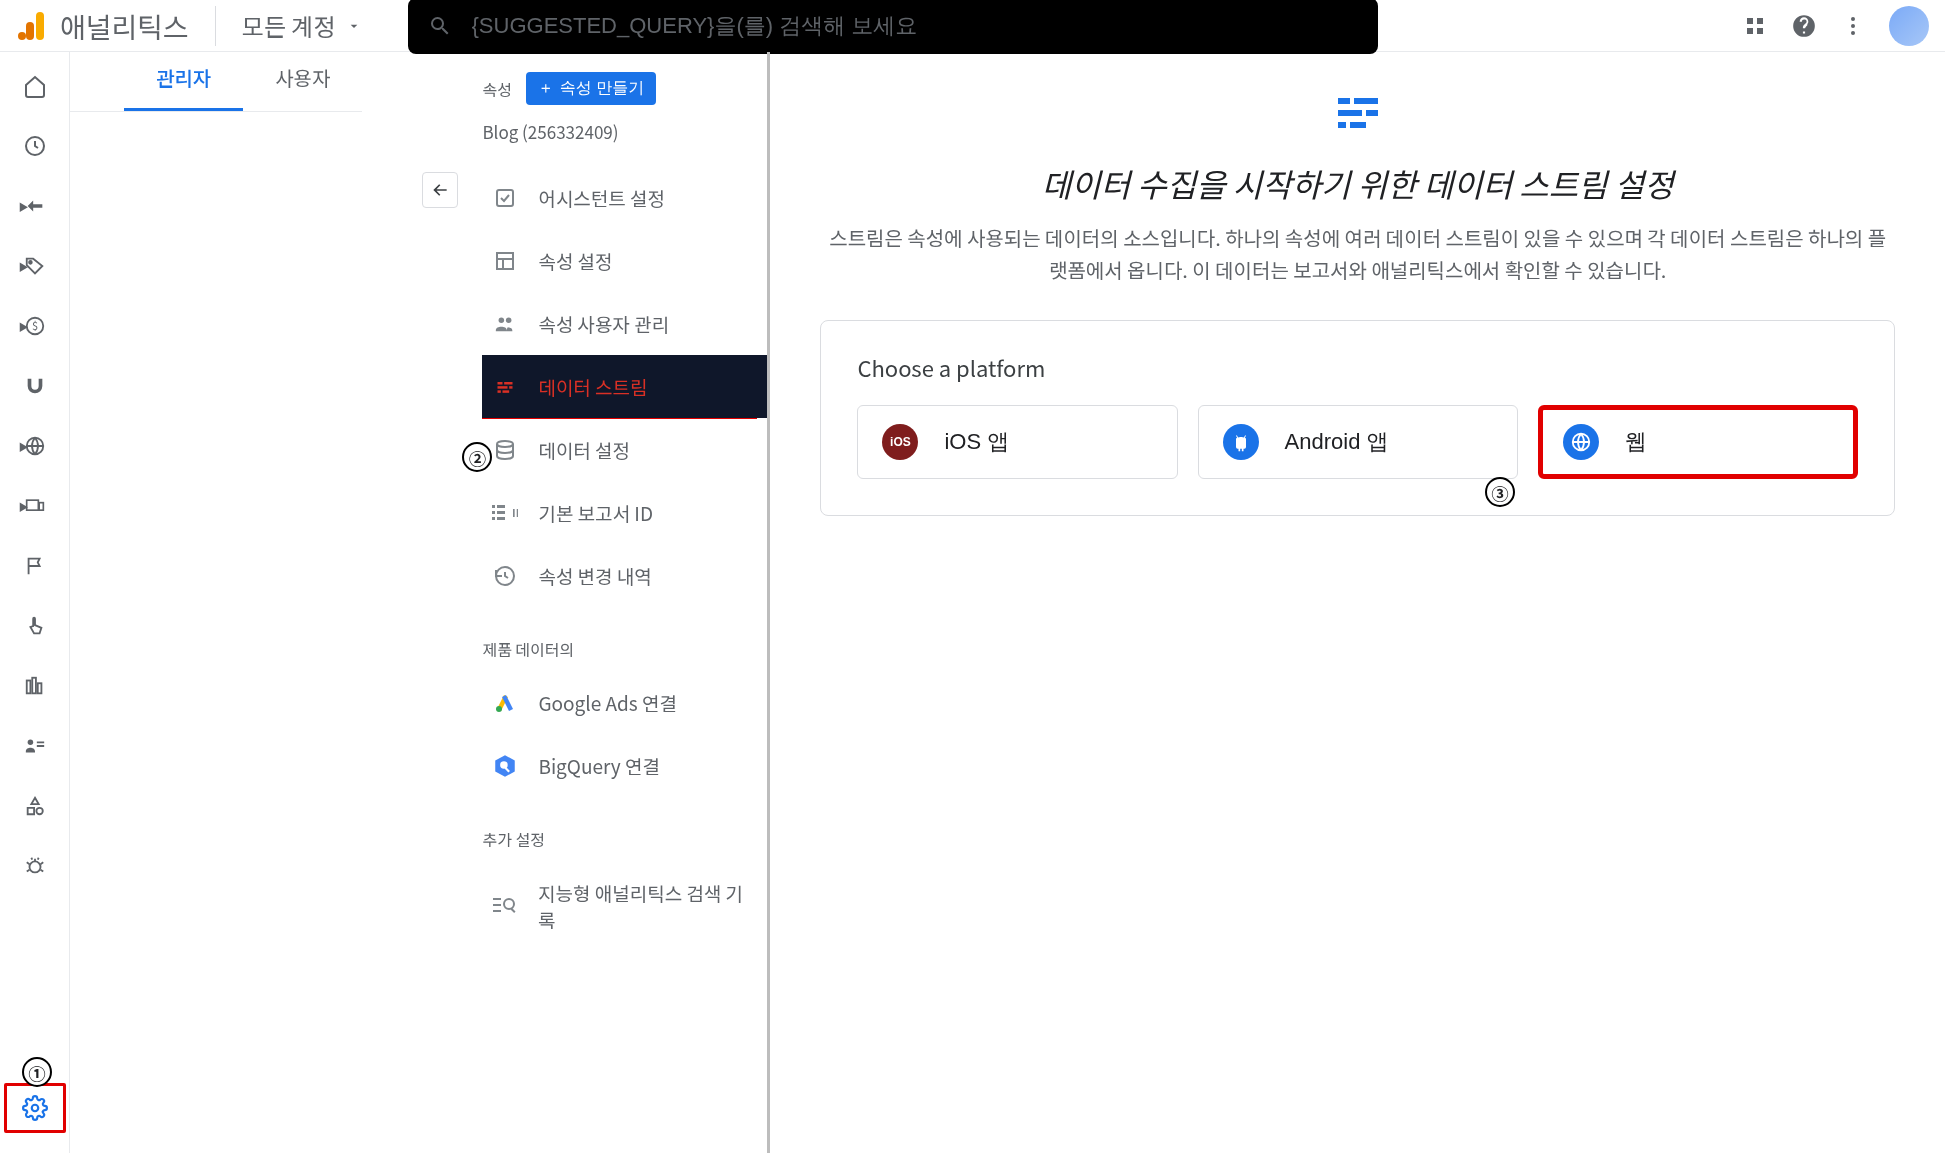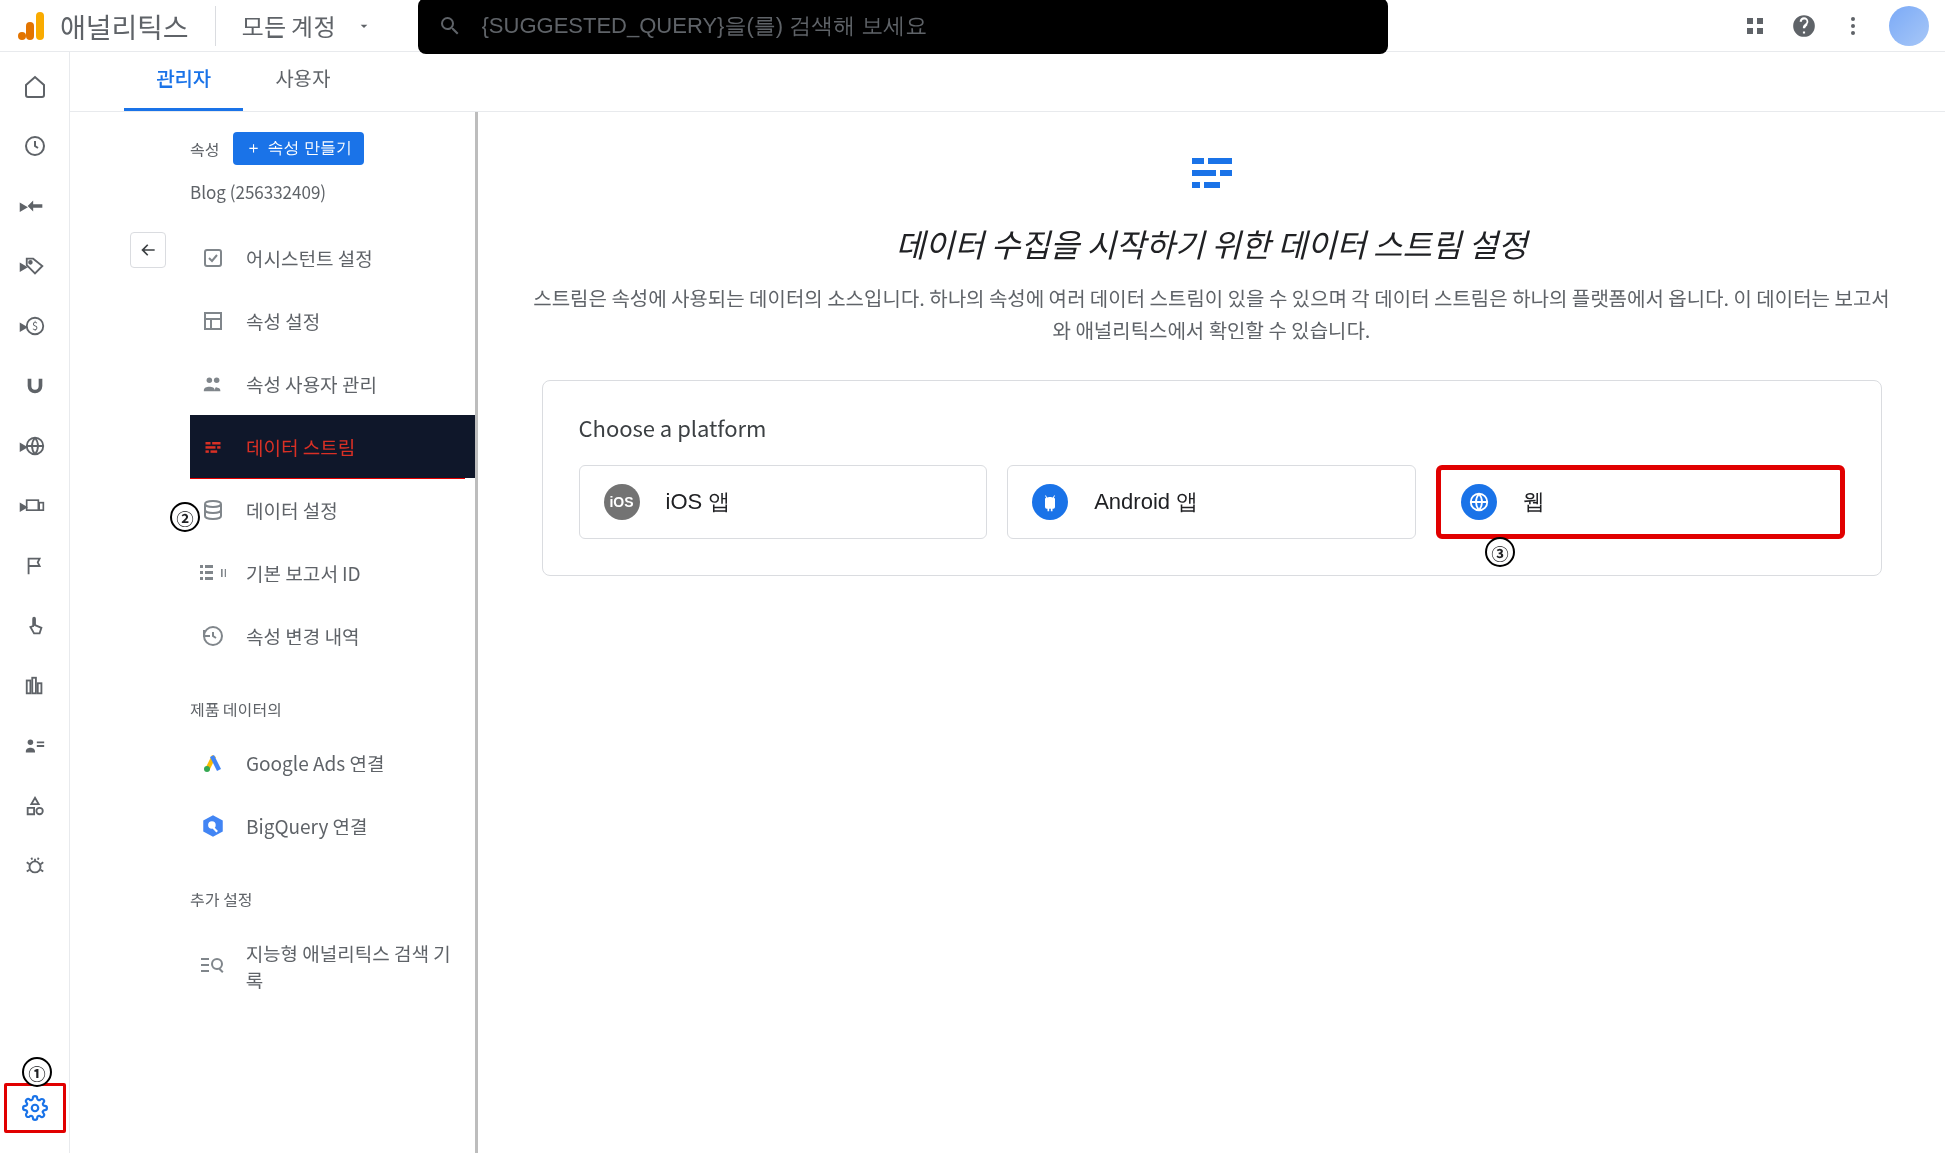--- a/index.html
+++ b/index.html
@@ -35,21 +35,21 @@
     }
     .header-divider {
       width: 1px;
       height: 40px;
       background: #dadce0;
       margin: 0 16px 0 6px;
     }
     .account-selector {
       display: flex;
       align-items: center;
-      gap: 20px;
+      gap: 10px;
       color: #5f6368;
       font-size: 24px;
       cursor: pointer;
       padding: 6px 10px;
     }
     .search-box {
       flex: 0 0 970px;
       margin-left: 36px;
       height: 56px;
       background: #000000;
@@ -127,21 +127,21 @@
       margin-top: auto;
       margin-bottom: 20px;
     }
     .gear-highlight {
       border: 3px solid #e10000;
       padding: 8px 14px;
       border-radius: 2px;
     }
     
     
-    .content-area { flex: 1; display: flex; flex-direction: column; }
+    .content-area { flex: 1; display: flex; flex-direction: row; }
     .tabs {
       display: flex;
       padding-left: 54px;
       border-bottom: 1px solid #e8eaed;
       height: 60px;
       align-items: flex-end;
     }
     .tab {
       padding: 16px 32px;
       font-size: 20px;
@@ -292,21 +292,21 @@
     .platform-btn.web-highlight {
       border: 5px solid #e10000;
       padding: 14px 20px;
     }
     .p-icon {
       width: 36px; height: 36px;
       border-radius: 50%;
       display: flex; align-items: center; justify-content: center;
       color: #fff;
     }
-    .p-ios { background: #737373; font-size: 14px; font-weight: 700; }
+    .p-ios { background: #7f1d1d; font-size: 12px; font-weight: 700; }
     .p-android { background: #1a73e8; }
     .p-web { background: #1a73e8; }
     
     
     .annot {
       position: absolute;
       width: 30px;
       height: 30px;
       border: 2px solid #000;
       border-radius: 50%;

